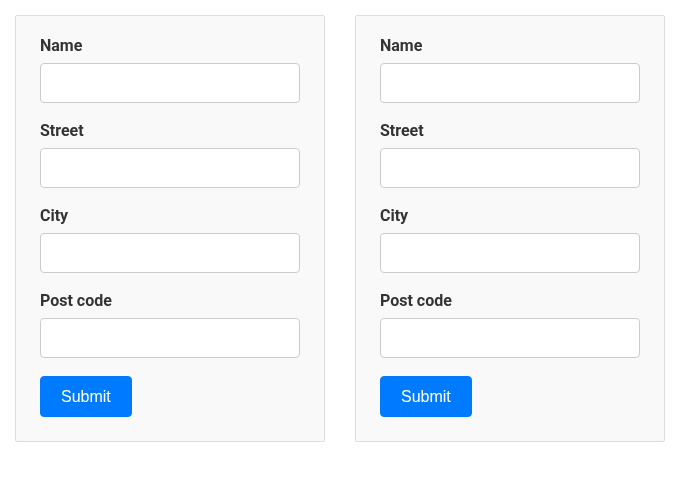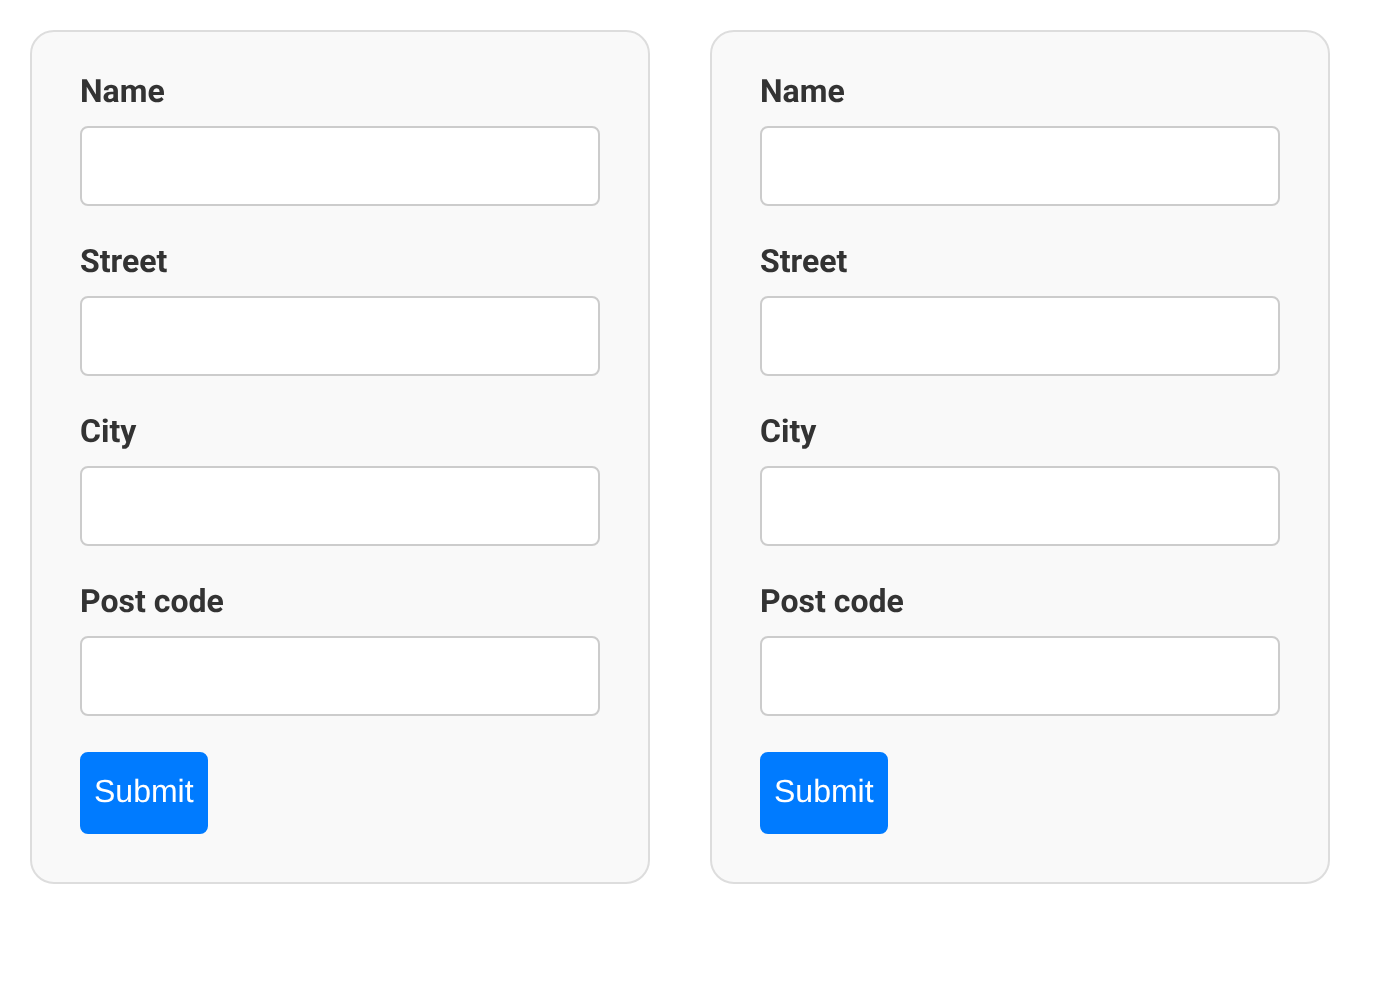--- a/index.html
+++ b/index.html
@@ -12,21 +12,21 @@
       background: #ffffff;
       padding: 15px;
     }
     .container {
       display: flex;
       gap: 30px;
     }
     .form-panel {
       background: #f9f9f9;
       border: 1px solid #ddd;
-      border-radius: 12px;
+      border-radius: 2px;
       padding: 20px 24px 24px 24px;
       width: 310px;
     }
     .form-group {
       margin-bottom: 18px;
     }
     .form-label {
       display: block;
       font-weight: 700;
       color: #333333;
@@ -39,21 +39,21 @@
       padding: 8px 12px;
       font-size: 15px;
       line-height: 1.5;
       color: #555555;
       background-color: #ffffff;
       border: 1px solid #cccccc;
       border-radius: 4px;
     }
     .btn-submit {
       display: inline-block;
-      padding: 10px 6px;
+      padding: 10px 20px;
       font-size: 16px;
       font-weight: 400;
       line-height: 1.2;
       color: #ffffff;
       background-color: #007bff;
       border: 1px solid #007bff;
       border-radius: 4px;
       cursor: pointer;
     }
   </style>

